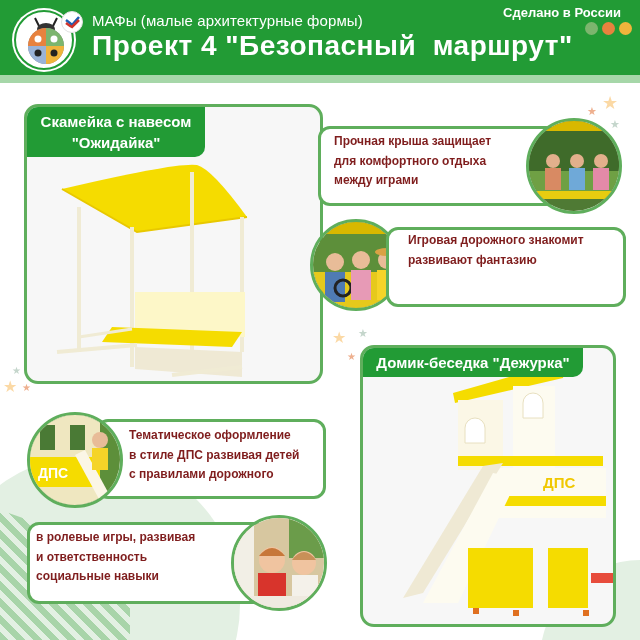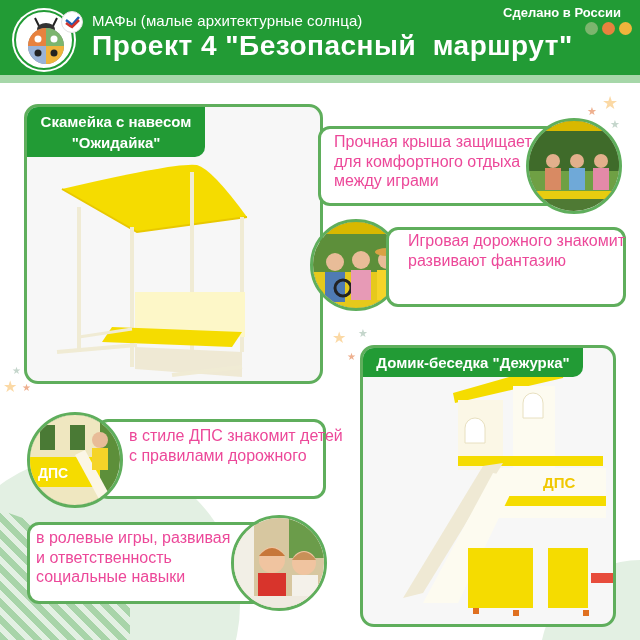--- a/index.html
+++ b/index.html
@@ -24,21 +24,21 @@
   .stripes { position: absolute; left: 0; top: 510px; width: 130px; height: 130px;
      background: repeating-linear-gradient(45deg, #a8d4a9 0 6px, transparent 6px 12px);
      clip-path: polygon(0 0, 100% 35%, 100% 100%, 0 100%); }
 
   
   .card { position: absolute; background: #f7f7f7; border: 3px solid #5fae5c; border-radius: 14px; overflow: hidden; }
   .card-label { position: absolute; background: #229b35; color: #fff; font-weight: bold; font-size: 15px; text-align: center; border-radius: 10px; line-height: 21px; padding: 4px 10px; }
 
   
   .pill { position: absolute; background: #ffffff; border: 3px solid #5fae5c; border-radius: 12px; }
-  .pill-text { position: absolute; color: #ec4899; font-weight: normal; font-size: 16px; line-height: 19.5px; }
+  .pill-text { position: absolute; color: #7f1d1d; font-weight: bold; font-size: 12px; line-height: 19.5px; }
   .photo { position: absolute; border-radius: 50%; border: 3px solid #5fae5c; overflow: hidden; }
 
   .star { position: absolute; font-size: 14px; line-height: 1; }
 </style>
 </head>
 <body>
 
 <div class="bg-blob"></div>
 <div class="bg-blob2"></div>
 <div class="stripes"></div>
@@ -61,21 +61,21 @@
     <circle cx="38" cy="41" r="3.5" fill="#222"></circle>
   </svg>
 </div>
 <div class="flag-badge">
   <svg width="20" height="20" viewBox="0 0 20 20">
     <path d="M4 8 Q8 11 10 13 L17 5" stroke="#1e5fb4" stroke-width="2.5" fill="none"></path>
     <path d="M4 11 Q8 14 10 15 L17 8" stroke="#d0342c" stroke-width="2.5" fill="none"></path>
   </svg>
 </div>
 
-<div class="subtitle">МАФы (малые архитектурные солнца)</div>
+<div class="subtitle">МАФы (малые архитектурные формы)</div>
 <div class="title">Проект 4 "Безопасный  маршрут"</div>
 <div class="made-in">Сделано в России</div>
 <div class="dots">
   <span style="background:#7cb56e"></span>
   <span style="background:#e8823e"></span>
   <span style="background:#f0b43c"></span>
 </div>
 
 <span class="star" style="left:602px;top:94px;color:#fbd9a5;font-size:18px;">★</span>
 <span class="star" style="left:587px;top:106px;color:#eeb08f;font-size:11px;">★</span>
@@ -184,21 +184,22 @@
     <rect x="10" y="10" width="15" height="25" fill="#4a7a35"></rect>
     <rect x="40" y="10" width="15" height="25" fill="#4a7a35"></rect>
     <rect x="0" y="42" width="70" height="30" fill="#f5dc00"></rect>
     <text x="8" y="63" font-family="Liberation Sans, sans-serif" font-weight="bold" font-size="14" fill="#fff">ДПС</text>
     <polygon points="55,35 85,90 75,95 45,40" fill="#fbf6e6"></polygon>
     <circle cx="70" cy="25" r="8" fill="#e8bc98"></circle>
     <rect x="62" y="33" width="16" height="22" fill="#f5d428"></rect>
   </svg>
 </div>
 <div class="pill-text" style="left:129px;top:426px;">
-  <div>в стиле ДПС знакомит детей</div>
+  <div>Тематическое оформление</div>
+  <div>в стиле ДПС развивая детей</div>
   <div>с правилами дорожного</div>
 </div>
 
 <div class="pill" style="left:27px;top:522px;width:240px;height:82px;"></div>
 <div class="pill-text" style="left:36px;top:528px;">
   <div>в ролевые игры, развивая</div>
   <div>и ответственность</div>
   <div>социальные навыки</div>
 </div>
 <div class="photo" style="left:231px;top:515px;width:96px;height:96px;">

